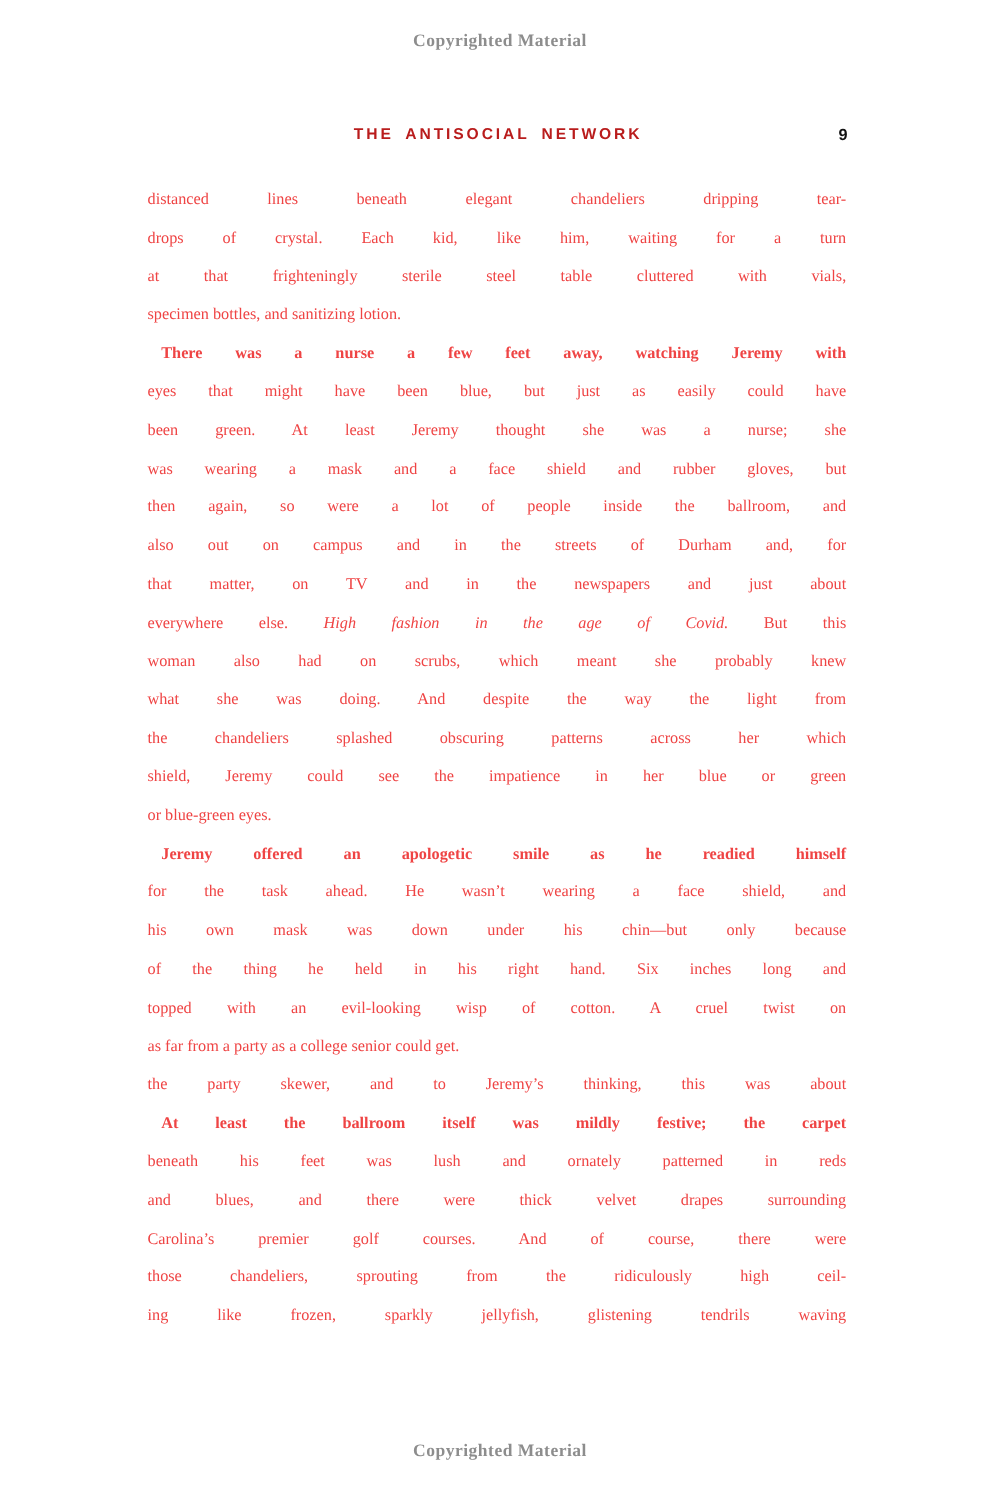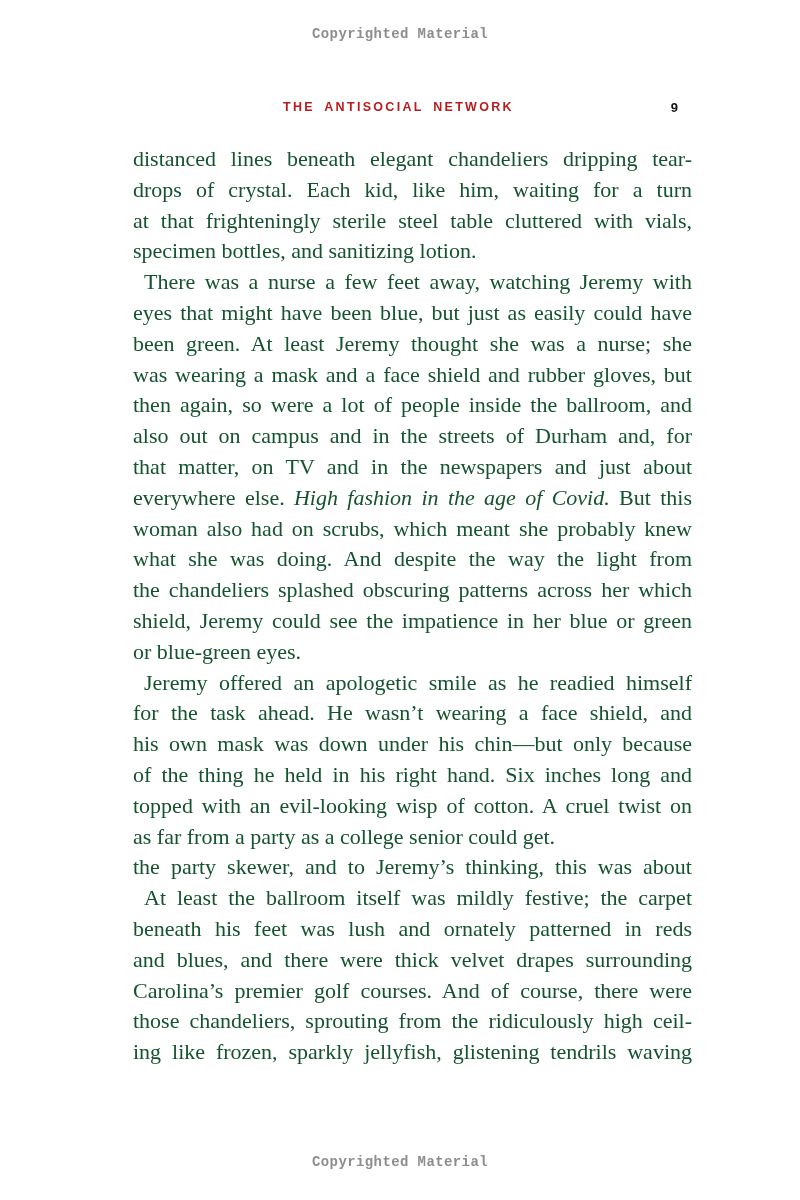--- a/index.html
+++ b/index.html
@@ -13,21 +13,21 @@
     height: 1200px;
     background: #ffffff;
     overflow: hidden;
     font-family: "Liberation Serif", serif;
   }
   .copyright {
     position: absolute;
     left: 0;
     width: 100%;
     text-align: center;
-    font-family: Liberation Mono, monospace;
+    font-family: Liberation Serif, serif;
     font-weight: bold;
     font-size: 14px;
     letter-spacing: 0.4px;
     color: #8d8d8d;
   }
   .copyright.top { top: 26px; }
   .copyright.bottom { top: 1154px; }
   .running-header {
     position: absolute;
     top: 100px;
@@ -52,35 +52,36 @@
     right: 0;
     top: 0;
     font-family: "Liberation Sans", sans-serif;
     font-weight: 700;
     font-size: 13px;
     color: #121212;
   }
   .body-text {
     position: absolute;
     top: 144px;
-    left: 133px;
+    left: 118px;
     width: 559px;
-    font-size: 22px;
+    font-size: 13px;
     line-height: 30.8px;
-    color: #14532d;
+    color: #ef4444;
   }
   .text-line {
     text-align: justify;
     text-align-last: justify;
   }
   .text-line.last {
     text-align-last: left;
   }
   .text-line.indent {
     padding-left: 11px;
+    font-weight: bold;
   }
   .run.italic {
     font-style: italic;
   }
 </style>
 </head>
 <body>
 
 <div class="page">
 

